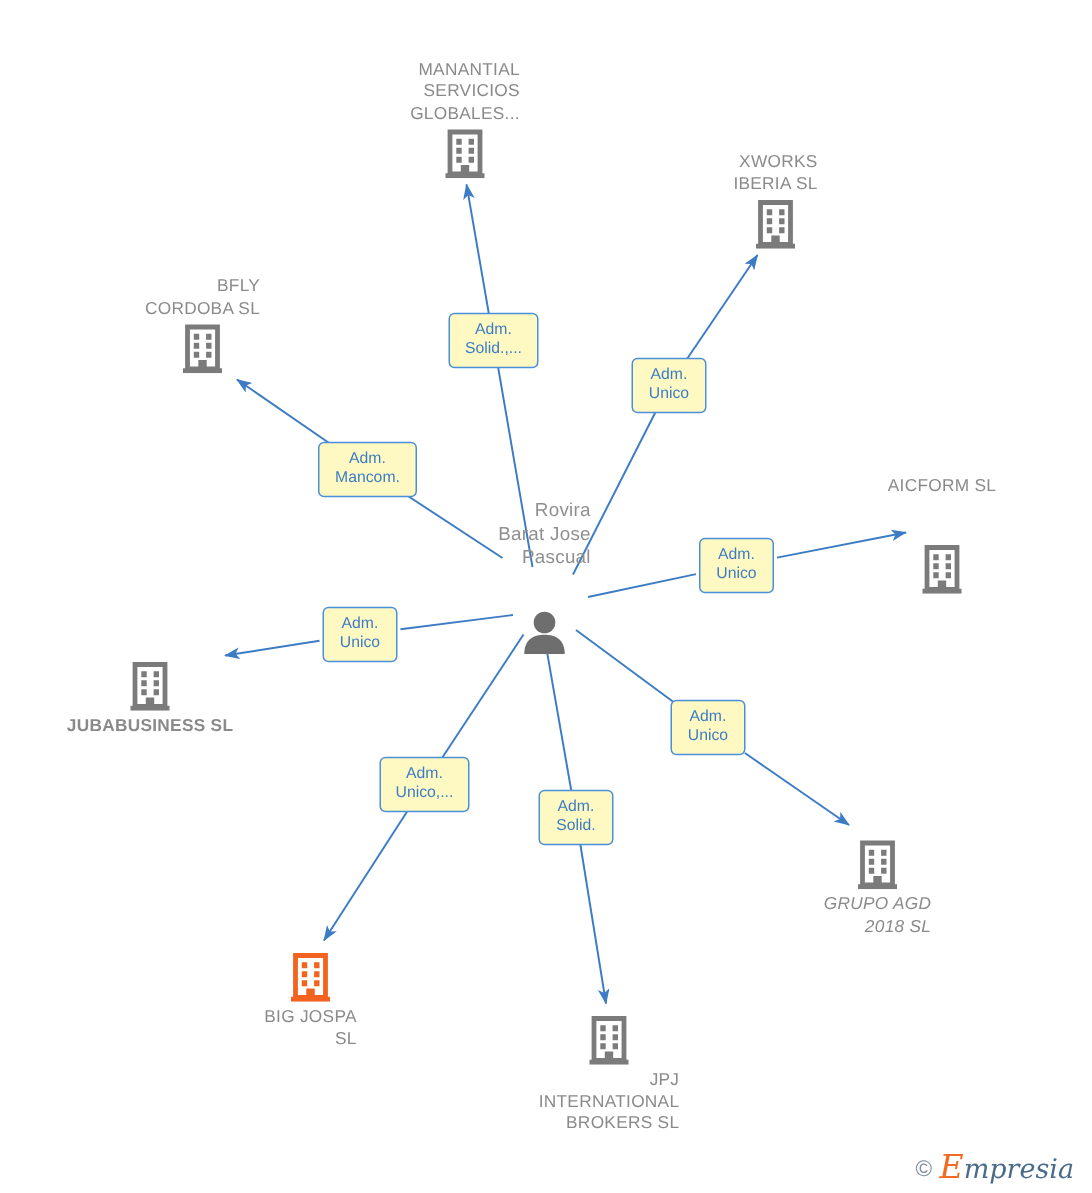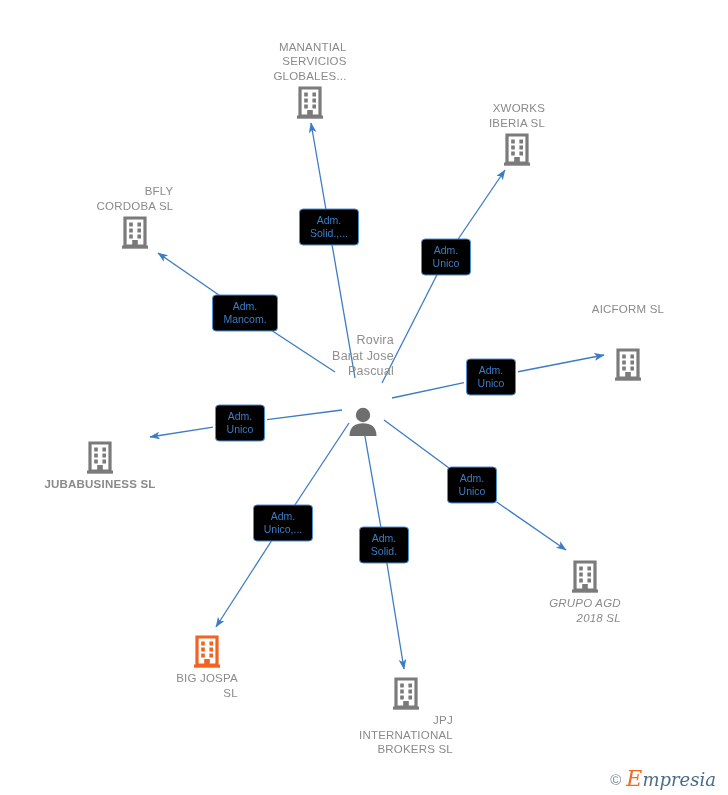--- a/index.html
+++ b/index.html
@@ -47,21 +47,21 @@
   }
   .node-icon {
     line-height: 0;
   }
   .node.label-top .node-icon { margin-top: 3px; }
   .node.label-bottom .node-icon { margin-bottom: 2px; }
   .edge-label {
     position: absolute;
     border: 1.3px solid #4a90d9;
     border-radius: 4px;
-    background: #000000;
+    background: #fef9c3;
     color: #3c7cc4;
     font-size: 10.5px;
     line-height: 13px;
     padding: 4px 7px 5px 7px;
     text-align: center;
     white-space: pre-line;
     box-sizing: border-box;
     transform: translate(-50%, -50%);
   }
   .watermark {
@@ -172,21 +172,21 @@
             <rect x="2" y="29.5" width="26" height="3.2" fill="#7b7b7b"></rect>
             <rect x="9.2" y="6.5" width="3.6" height="4" fill="#7b7b7b"></rect>
             <rect x="17.4" y="6.5" width="3.6" height="4" fill="#7b7b7b"></rect>
             <rect x="9.2" y="12.5" width="3.6" height="4" fill="#7b7b7b"></rect>
             <rect x="17.4" y="12.5" width="3.6" height="4" fill="#7b7b7b"></rect>
             <rect x="9.2" y="18.5" width="3.6" height="4" fill="#7b7b7b"></rect>
             <rect x="17.4" y="18.5" width="3.6" height="4" fill="#7b7b7b"></rect>
             <rect x="12.2" y="24" width="5.6" height="6" fill="#7b7b7b"></rect>
           </svg></div>
       </div>
-      <div class="node label-top" style="left: 628px; top: 302px; gap: 28px;">
+      <div class="node label-top" style="left: 628px; top: 317px; gap: 28px;">
         <div class="node-label">AICFORM  SL</div>
         <div class="node-icon"><svg width="30" height="34" viewBox="0 0 30 34">
             <path d="M5,2 H25 V30 H5 Z" fill="none" stroke="#7b7b7b" stroke-width="3.2"></path>
             <rect x="2" y="29.5" width="26" height="3.2" fill="#7b7b7b"></rect>
             <rect x="9.2" y="6.5" width="3.6" height="4" fill="#7b7b7b"></rect>
             <rect x="17.4" y="6.5" width="3.6" height="4" fill="#7b7b7b"></rect>
             <rect x="9.2" y="12.5" width="3.6" height="4" fill="#7b7b7b"></rect>
             <rect x="17.4" y="12.5" width="3.6" height="4" fill="#7b7b7b"></rect>
             <rect x="9.2" y="18.5" width="3.6" height="4" fill="#7b7b7b"></rect>
             <rect x="17.4" y="18.5" width="3.6" height="4" fill="#7b7b7b"></rect>

